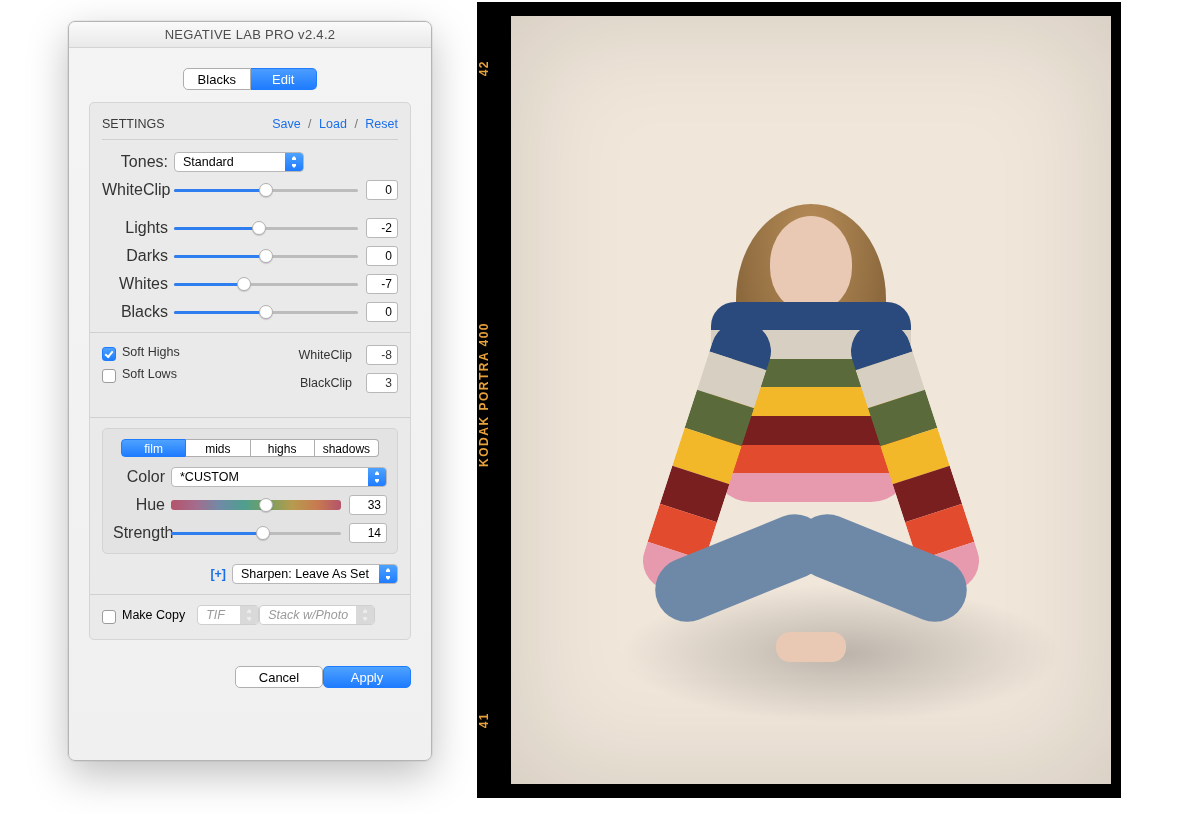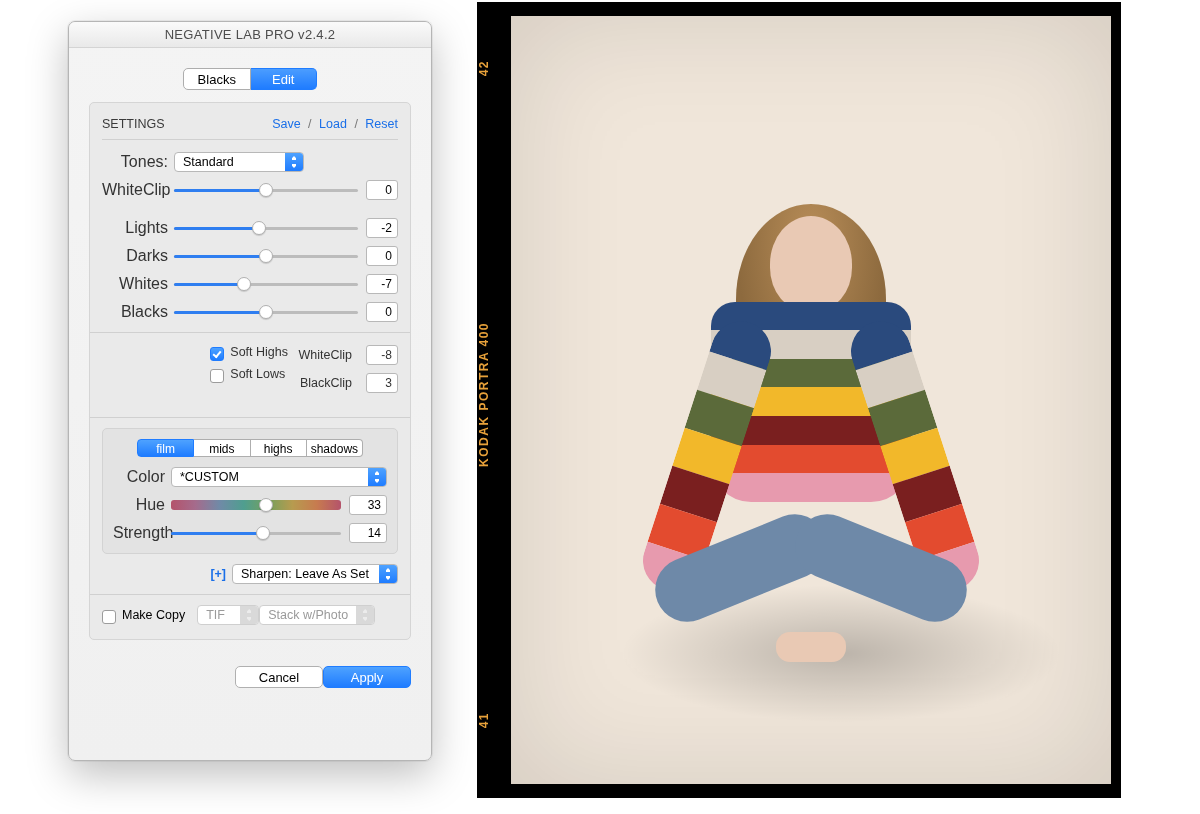--- a/index.html
+++ b/index.html
@@ -81,42 +81,42 @@
   .gap { height:10px; }
   .hr { border:none; border-top:1px solid #d0d0d0; margin:10px -12px; }
 
   .checkbox { width:14px; height:14px; border:1px solid #9c9c9c; border-radius:3px;
     background:#fff; display:inline-flex; align-items:center; justify-content:center;
     margin-right:6px; position:relative; top:2px; }
   .checkbox.checked { background:linear-gradient(#4ea2ff,#1f7cff); border-color:#1f7cff; }
   .checkbox.checked::after { content:""; width:6px; height:3px; border:2px solid #fff;
     border-top:none; border-right:none; transform:rotate(-50deg); position:relative; top:-1px; }
 
-  .clip-section { display:flex; justify-content:flex-end; padding:2px 0 6px; }
+  .clip-section { display:flex; justify-content:space-between; padding:2px 0 6px; }
   .clip-col .row { display:flex; align-items:center; font-size:12.5px; color:#333; margin-bottom:8px; }
   .clip-col .lab { width:64px; text-align:right; margin-right:6px; }
 
   
   .subpanel { background:#e3e3e3; border:1px solid #d3d3d3; border-radius:5px;
     padding:10px; }
-  .seg4 { display:flex; width:226px; margin:0 auto 10px; height:18px; font-size:12px; }
+  .seg4 { display:flex; width:258px; margin:0 auto 10px; height:18px; font-size:12px; }
   .seg4 div { flex:1; text-align:center; line-height:18px; border:1px solid #aeaeae;
     background:#fff; cursor:default; }
   .seg4 div+div { border-left:none; }
   .seg4 div:first-child{border-radius:4px 0 0 4px;}
   .seg4 div:last-child {border-radius:0 4px 4px 0;}
   .seg4 .sel { background:linear-gradient(#4ea2ff,#1f7cff); color:#fff; border-color:#1f7cff; }
 
   .sharpen-row { display:flex; justify-content:flex-end; align-items:center;
     margin-top:10px; font-size:12.5px; }
   .sharpen-row .plus { color:#1a6fe8; margin-right:6px; font-weight:600; }
 
   .bottom-row { display:flex; align-items:center; margin:20px 20px 0; font-size:12.5px; }
   .bottom-row .makecopy { display:flex; align-items:center; margin-right:12px; }
-  .bottom-row .select { flex:none; width:62px; margin-right:0; }
+  .bottom-row .select { flex:none; width:62px; margin-right:0;font-style:italic; }
   .bottom-row .select:last-child { width:116px; }
 
   .actions { margin:26px 20px 0; display:flex; justify-content:flex-end; }
   .btn { width:88px; height:22px; border-radius:5px; font-size:13px; text-align:center;
     line-height:22px; border:1px solid #b0b0b0; background:#fff; }
   .btn.primary { background:linear-gradient(#4ea2ff,#1f7cff); border-color:#1f7cff; color:#fff; }
 
   
   .preview { position:absolute; left:477px; top:2px; width:644px; height:796px;
     background:#000; }

